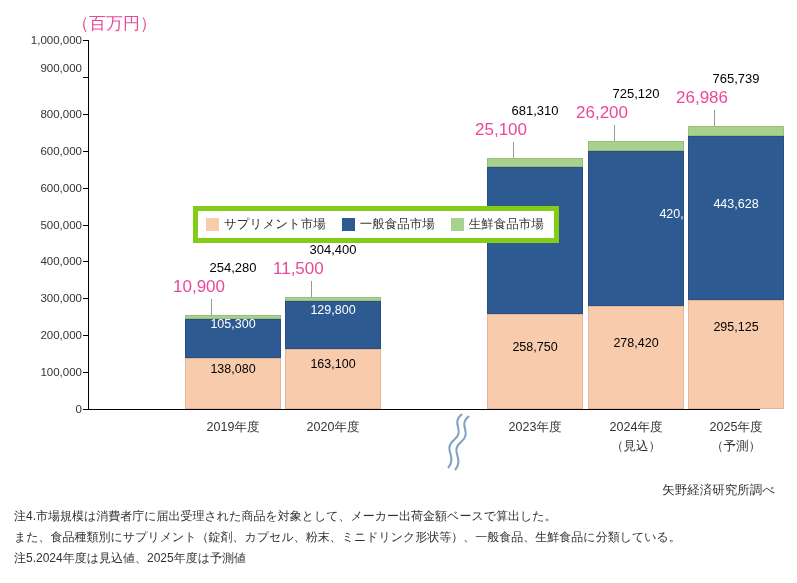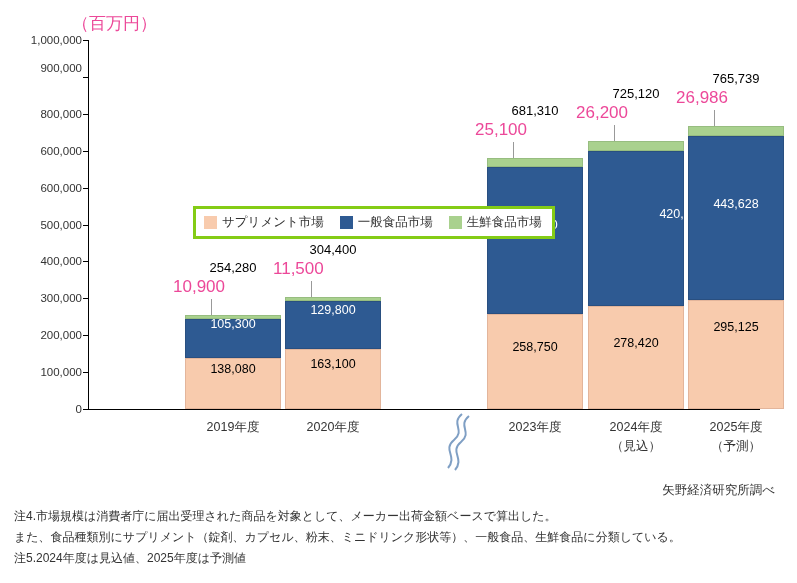--- a/index.html
+++ b/index.html
@@ -129,21 +129,21 @@
     color: #333;
     line-height: 1.5;
     top: 378px;
   }
   
   #legend {
     position: absolute;
     left: 105px;
     top: 166px;
     background: #ffffff;
-    border: 3px solid #84cc16;
+    border: 5px solid #84cc16;
     padding: 5px 10px 5px 8px;
     display: flex;
     align-items: center;
     gap: 16px;
     font-size: 12.5px;
   }
   .legend-item { display: flex; align-items: center; gap: 5px; white-space: nowrap; }
   .legend-swatch { width: 13px; height: 13px; display: inline-block; }
   .lg-supp { background: #f8cbad; }
   .lg-gen  { background: #2e5a92; }

